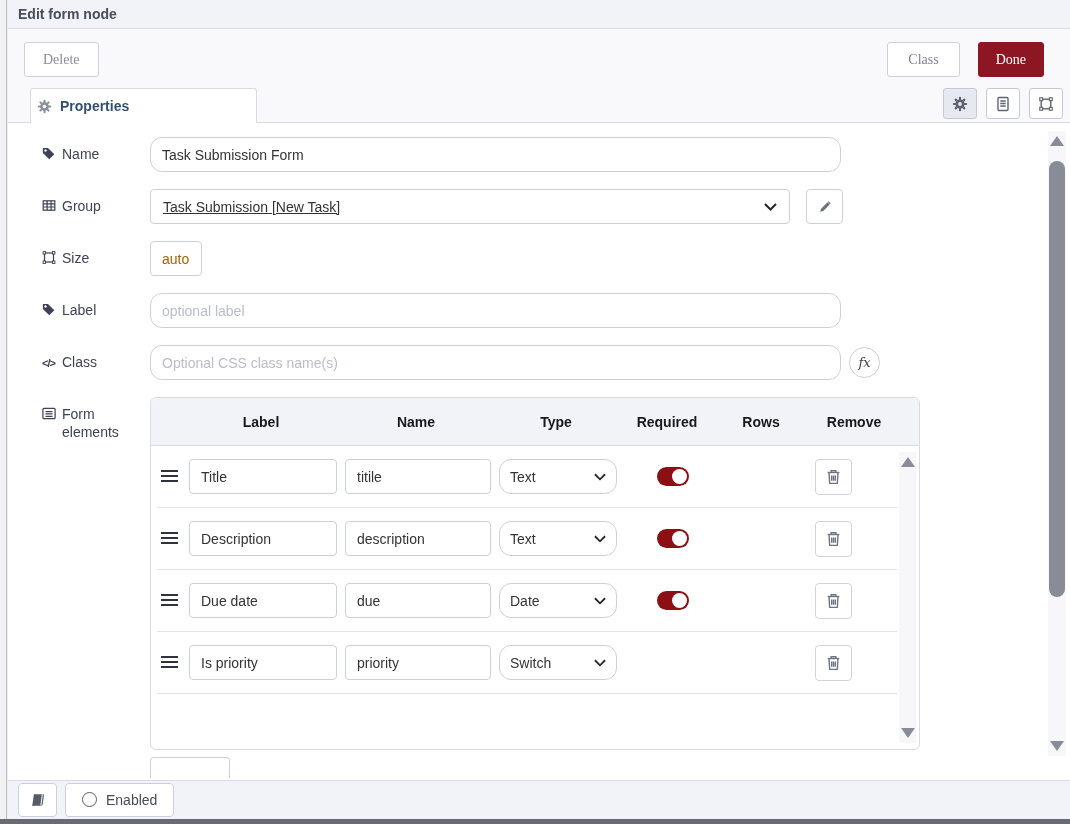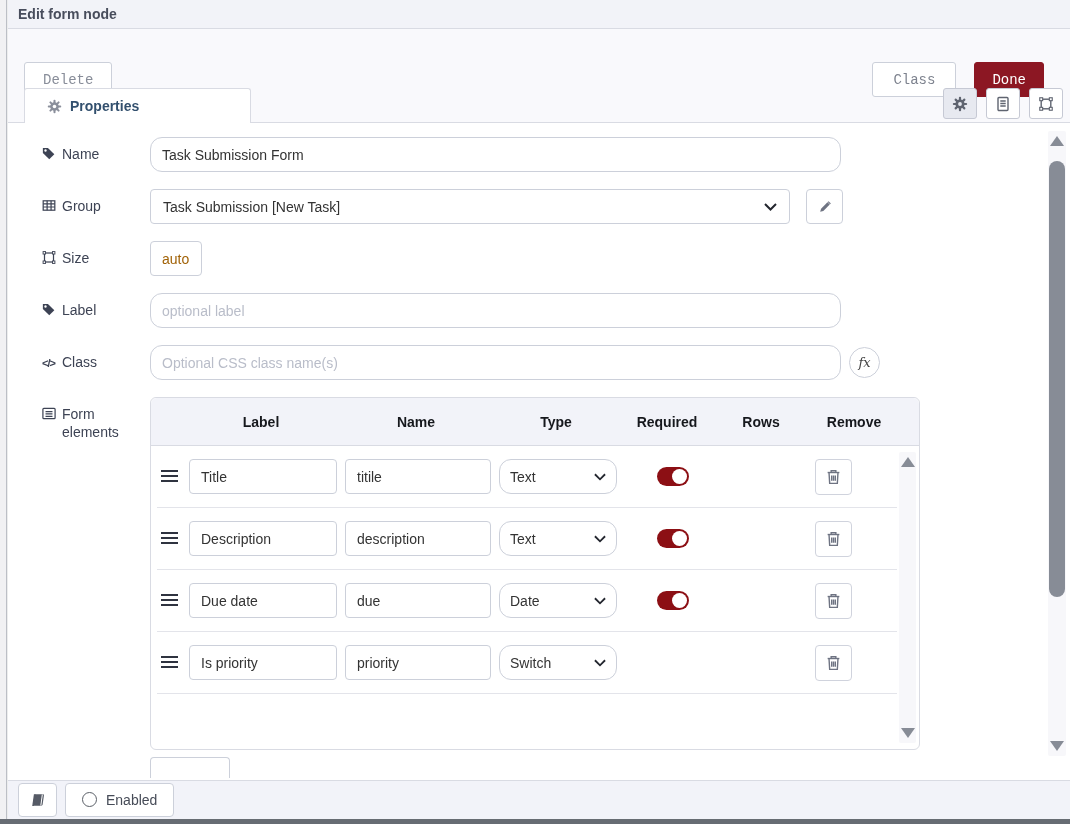--- a/index.html
+++ b/index.html
@@ -16,29 +16,29 @@
   
   .tray-header { height:30px; background:#f2f3f8; border-bottom:1px solid #d9dbe3;
     display:flex; align-items:center; padding:0 10px; }
   .tray-title { font-size:14px; font-weight:bold; color:#484d5c; }
 
   
   .toolbar { position:relative; height:96px; background:#f9f9fc; border-bottom:1px solid #d9dbe3; }
   .toolbar-buttons { display:flex; align-items:center; padding:13px 8px 0 8px; }
   .btn { height:35px; font-size:14px; border-radius:3px; border:1px solid #ccd0da;
     background:#fff; color:#888d99; padding:0 18px; cursor:pointer;
-    font-family:Liberation Mono, monospace;margin-top:20px; }
+    font-family:Liberation Serif, serif; }
   .btn-delete { margin-left:8px; }
   .btn-cancel { margin-left:auto; padding:0 20px; color:#7d828e; }
   .btn-done { margin-left:18px; margin-right:18px; background:#8C1723; border-color:#8C1723;
     color:#fff; padding:0 17px; }
 
-  .tab-properties { position:absolute; left:16px; bottom:-1px; width:227px; height:35px;
+  .tab-properties { position:absolute; left:22px; bottom:-1px; width:227px; height:35px;
     background:#fff; border:1px solid #d9dbe3; border-bottom:none; border-radius:3px 3px 0 0;
-    display:flex; align-items:center; padding-left:22px; z-index:3; }
+    display:flex; align-items:center; padding-left:6px; z-index:3; }
   .tab-properties .tab-text { font-size:14px; font-weight:bold; color:#33506e; margin-left:8px; }
 
   .tab-iconbar { position:absolute; right:7px; bottom:3px; display:flex; gap:9px; }
   .icon-btn { width:34px; height:31px; background:#fff; border:1px solid #c6c9d4; border-radius:3px;
     display:flex; align-items:center; justify-content:center; cursor:pointer; }
   .icon-btn.selected { background:#e7e9f0; }
 
   
   .content { position:relative; flex:1 1 auto; background:#fff; padding:14px 0 0 32px; overflow:hidden; }
 
@@ -49,21 +49,21 @@
     flex:0 0 17px; padding-top:1px; }
 
   .tinput { height:35px; border:1px solid #ccd0da; border-radius:4px; padding:0 11px;
     font-size:14px; color:#333; font-family:"Liberation Sans", sans-serif; background:#fff; outline:none; }
   .tinput::placeholder { color:#b9bdc9; opacity:1; }
   .w-main { width:691px;border-radius:12px; }
 
   .selectbox { width:640px; height:35px; border:1px solid #ccd0da; border-radius:4px;
     display:flex; align-items:center; padding:0 12px; font-size:14px; color:#333;
     cursor:pointer; background:#fff; }
-  .selectbox .sel-text { flex:1; }
+  .selectbox .sel-text { flex:1;text-decoration:underline; }
   .sq-btn { width:37px; height:35px; border:1px solid #ccd0da; border-radius:4px; background:#fff;
     display:flex; align-items:center; justify-content:center; cursor:pointer; }
   .pencil-btn { margin-left:16px; }
   .size-input { width:52px; color:#a16207; }
   .fx-btn { width:31px; height:31px; border:1px solid #ccd0da; border-radius:50%; background:#fff;
     margin-left:8px; margin-top:2px; display:flex; align-items:center; justify-content:center;
     cursor:pointer; font-family:"DejaVu Serif", serif; font-style:italic; font-size:13px; color:#444; }
 
   
   .etable { width:770px; border:1px solid #d9dbe3; border-radius:6px; background:#fff; }

